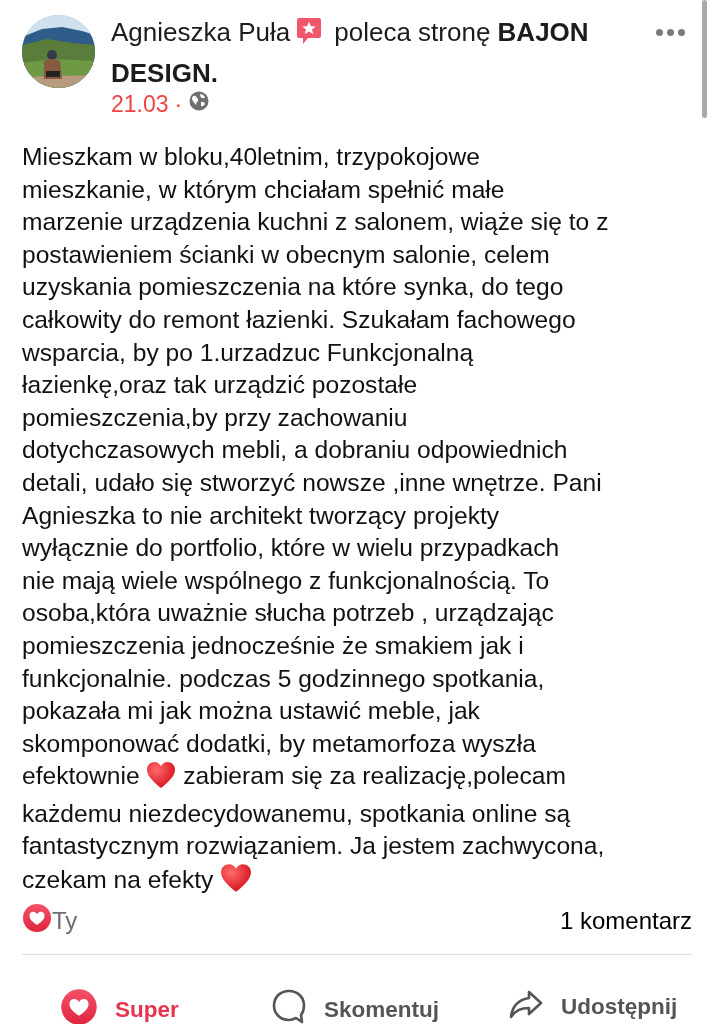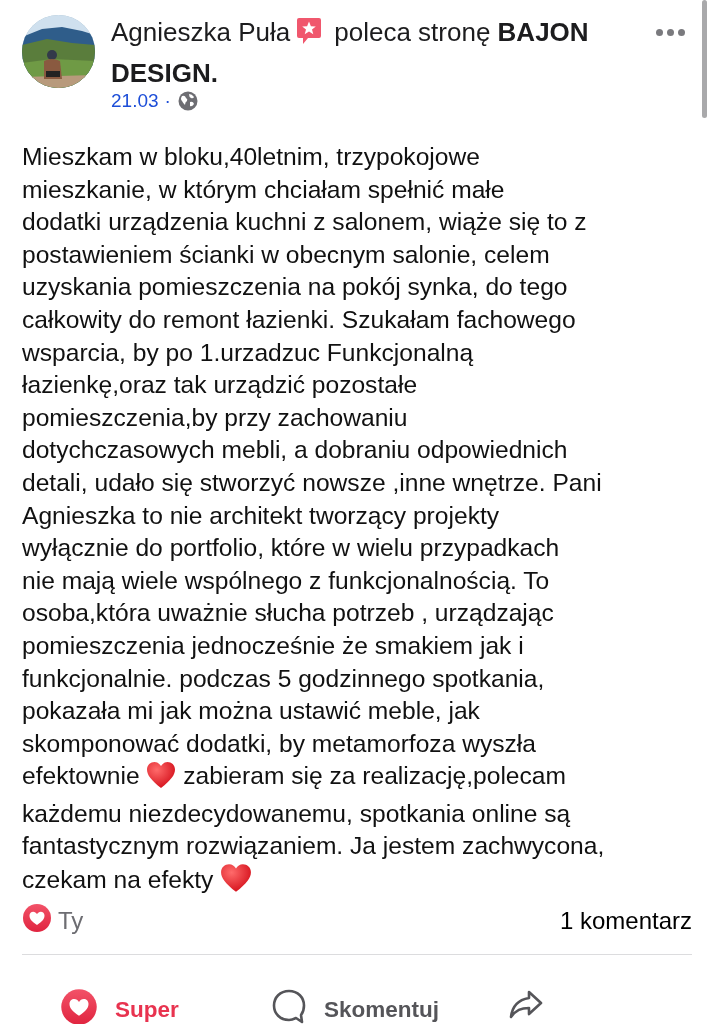--- a/index.html
+++ b/index.html
@@ -8,28 +8,28 @@
   .avatar { position:absolute; left:22px; top:15px; width:73px; height:73px; border-radius:50%;
             overflow:hidden; background:#9bb6c9; }
   .avatar svg { display:block; }
   .header-text { position:absolute; left:111px; top:14px; width:540px; font-size:26px; line-height:37px; }
   .name { font-weight:normal; }
   .rec-icon { display:inline-block; vertical-align:-4px; margin:0 12px 0 6px; }
   .action-word { font-weight:normal; }
   .page-name { font-weight:bold;margin-top:20px; }
   .more-btn { position:absolute; left:656px; top:22px; width:40px; height:20px; cursor:pointer; }
   .more-btn span { display:inline-block; width:7px; height:7px; background:#7a7a7e; border-radius:50%; margin-right:4px; }
-  .meta { position:absolute; left:111px; top:90px; font-size:19px; color:#1d4ed8; display:flex; align-items:flex-start; }
+  .meta { position:absolute; left:111px; top:90px; font-size:23px; color:#ef4444; display:flex; align-items:center; }
   .meta .dot { margin:0 6px; }
   .scrollbar { position:absolute; left:702px; top:0; width:5px; height:118px; background:#a9a9ab; border-radius:3px; }
   .body-text { position:absolute; left:22px; top:141px; width:680px; font-size:24.6px; line-height:32.6px; color:#111; }
   .body-text p { margin:0; white-space:nowrap; }
   .heart-emoji { display:inline-block; vertical-align:-5px; }
   .reactions { position:absolute; left:22px; top:904px; right:22px; height:34px; display:flex; align-items:center; justify-content:space-between; }
-  .reactions .left { display:flex; align-items:center; gap:6px; font-size:24px; color:#6d6d72; cursor:pointer; }
+  .reactions .left { display:flex; align-items:center; gap:0; font-size:24px; color:#6d6d72; cursor:pointer; }
   .reactions .right { font-size:24px; color:#000000; cursor:pointer; }
   .divider { position:absolute; left:22px; right:22px; top:954px; height:1px; background:#dcdcde; }
   .actions { position:absolute; left:0; right:0; top:968px; height:48px; display:flex; align-items:center; }
   .action { display:flex; align-items:center; gap:17px; font-size:22.5px; font-weight:bold; color:#555559; cursor:pointer; position:absolute; top:8px;margin-top:12px; }
   .action.super { left:60px; color:#e8334f; }
   .action.comment { left:271px; }
   .action.share { left:508px; }
 </style>
 </head>
 <body>
@@ -70,23 +70,23 @@
         <path d="M5 6 Q8 5 9 8 Q11 9 10 11 Q8 12 8 15 Q6 13 5 11 Q3 9 5 6 Z" fill="#fff"></path>
         <path d="M12 4 Q15 4 17 7 Q16 9 14 8 Q12 7 12 4 Z" fill="#fff"></path>
         <path d="M13 12 Q16 11 17 14 Q15 17 13 16 Z" fill="#fff"></path>
       </svg>
   </span>
 </div>
 
 <div class="body-text">
   <p>Mieszkam w bloku,40letnim, trzypokojowe</p>
   <p>mieszkanie, w którym chciałam spełnić małe</p>
-  <p>dodatki urządzenia kuchni z salonem, wiąże się to z</p>
+  <p>marzenie urządzenia kuchni z salonem, wiąże się to z</p>
   <p>postawieniem ścianki w obecnym salonie, celem</p>
-  <p>uzyskania pomieszczenia na pokój synka, do tego</p>
+  <p>uzyskania pomieszczenia na które synka, do tego</p>
   <p>całkowity do remont łazienki. Szukałam fachowego</p>
   <p>wsparcia, by po 1.urzadzuc Funkcjonalną</p>
   <p>łazienkę,oraz tak urządzić pozostałe</p>
   <p>pomieszczenia,by przy zachowaniu</p>
   <p>dotychczasowych mebli, a dobraniu odpowiednich</p>
   <p>detali, udało się stworzyć nowsze ,inne wnętrze. Pani</p>
   <p>Agnieszka to nie architekt tworzący projekty</p>
   <p>wyłącznie do portfolio, które w wielu przypadkach</p>
   <p>nie mają wiele wspólnego z funkcjonalnością. To</p>
   <p>osoba,która uważnie słucha potrzeb , urządzając</p>
@@ -160,14 +160,15 @@
         </svg>
     </span>
     <span>Skomentuj</span>
   </div>
   <div class="action share">
     <span>
       <svg width="36" height="32" viewBox="0 0 36 32">
           <path d="M21 4 L33 15 L21 26 L21 20 C13 20 8 22 3 29 C4 20 9 12 21 10 Z" fill="none" stroke="#555559" stroke-width="2.6" stroke-linejoin="round"></path>
         </svg>
     </span>
+    <span>Udostępnij</span>
   </div>
 </div>
 
 </body></html>

